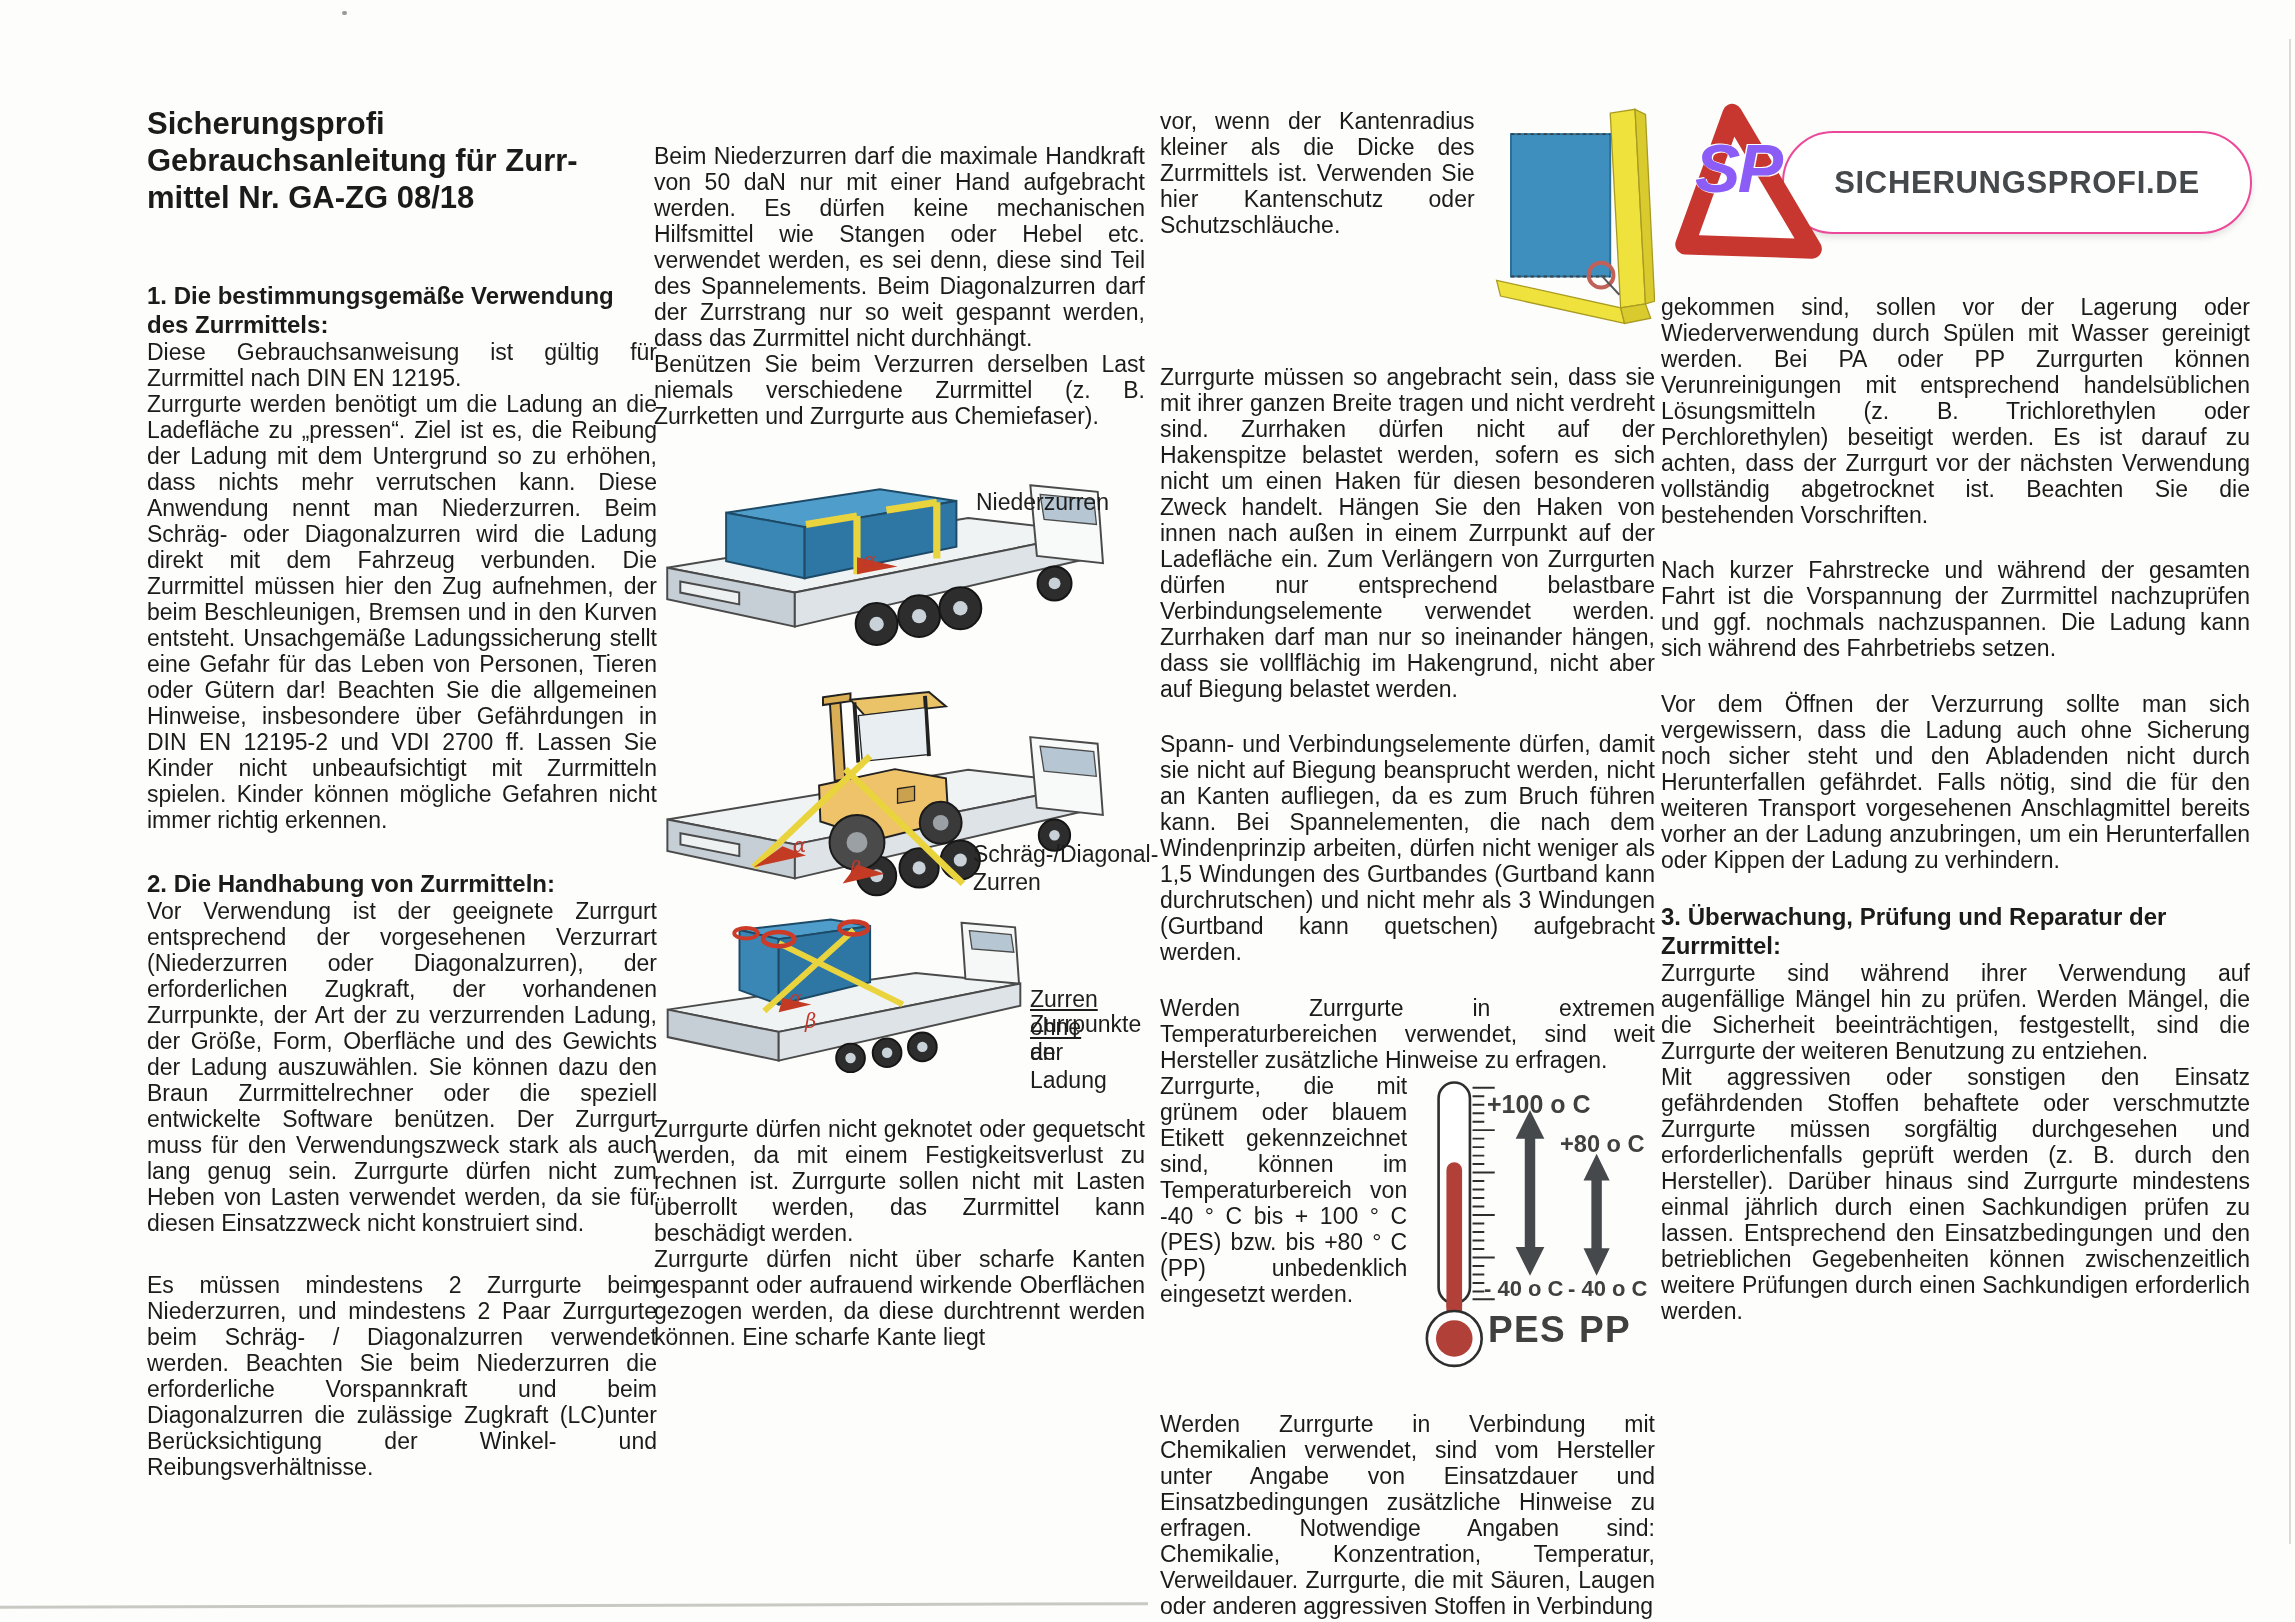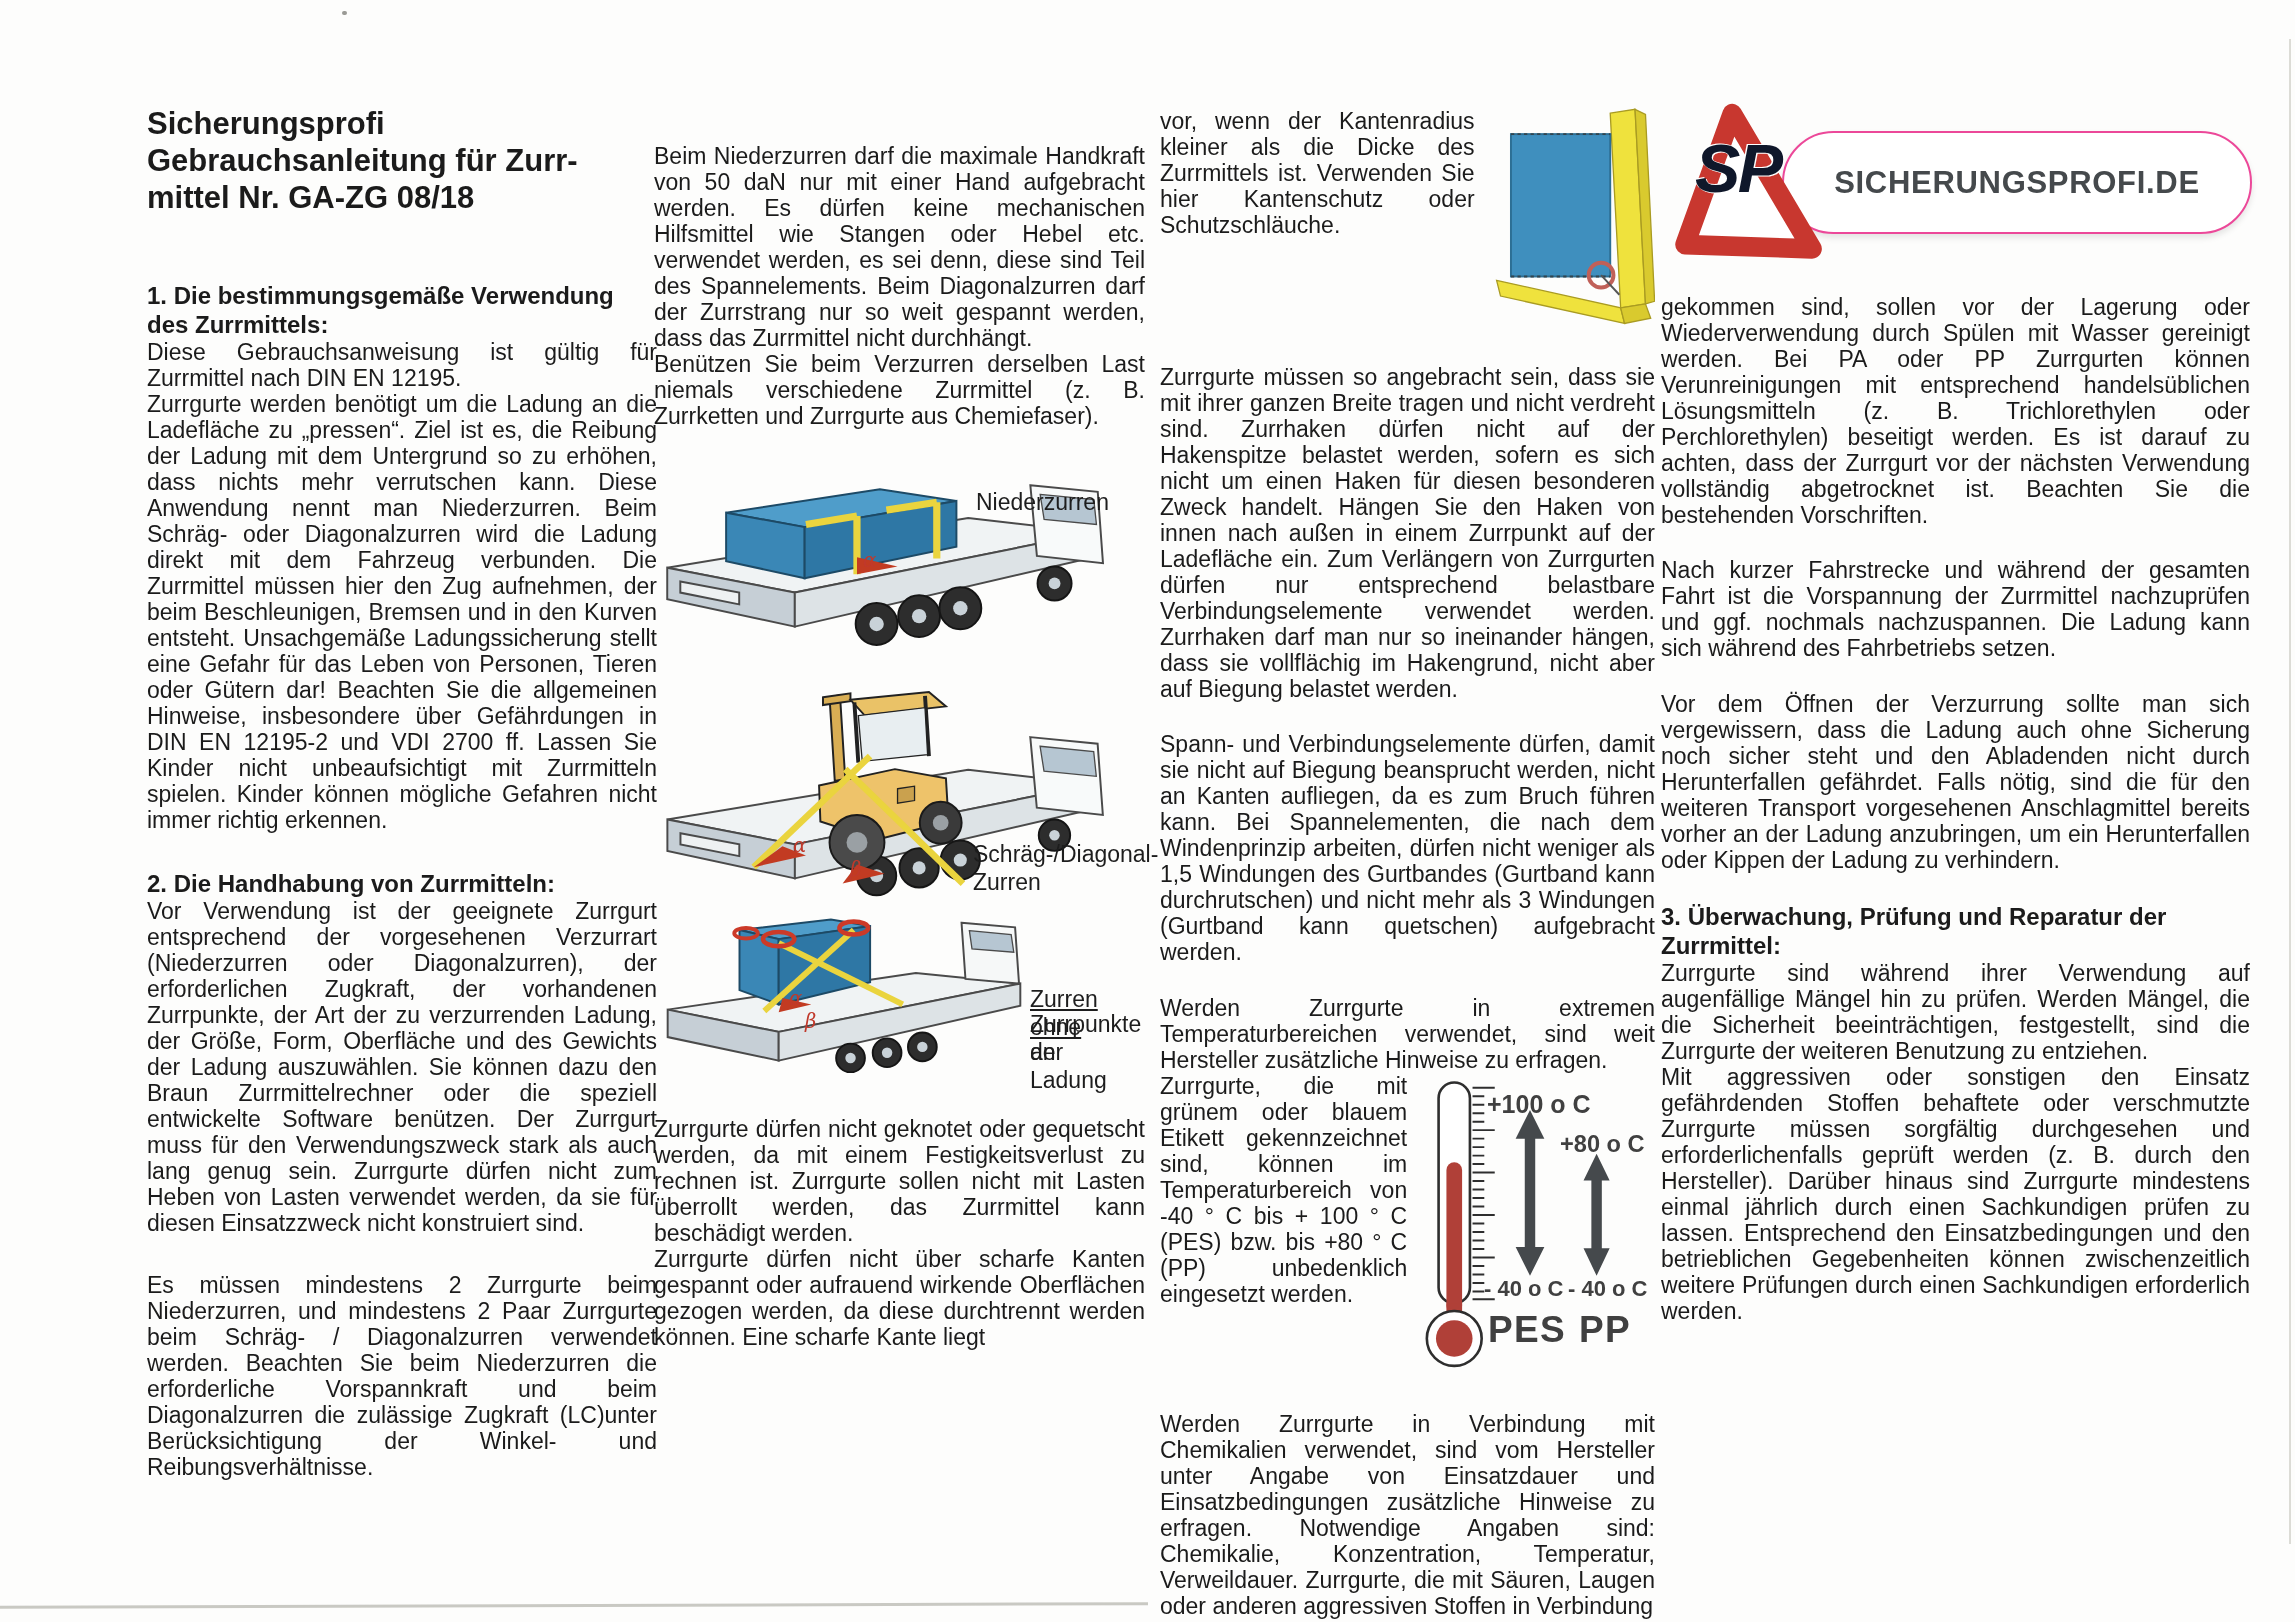--- a/index.html
+++ b/index.html
@@ -42,21 +42,21 @@
   .logo-bubble{
     position:absolute;left:121px;top:39px;width:466px;height:99px;
     background:#ffffff;border:2px solid #ec4899;border-radius:52px;
     box-shadow:0 3.9px 6.5px rgba(0,0,0,0.10);
     display:flex;align-items:center;justify-content:center;
     font-size:31px;font-weight:700;color:#45494c;letter-spacing:0.7px;
   }
   .logo-tri{position:absolute;left:0;top:0;width:164px;height:187px;transform:rotate(-7deg);}
   .logo-sp{
     position:absolute;left:34px;top:63px;font-size:68px;font-weight:700;font-style:italic;
-    color:#0f172a;text-shadow:1.3px 1.3px 0 #ffffff,-1.3px -1.3px 0 #ffffff;letter-spacing:-2.6px;
+    color:#8b5cf6;text-shadow:1.3px 1.3px 0 #ffffff,-1.3px -1.3px 0 #ffffff;letter-spacing:-2.6px;
   }
   
   .scanline-bottom{position:absolute;left:0;top:1604px;width:1148px;height:2.6px;background:#c9c9c3;transform:rotate(-0.18deg);}
   .scanline-right{position:absolute;left:2289px;top:39px;width:2px;height:1505px;background:#dcdcd6;}
   .scandot{position:absolute;left:342px;top:10.5px;width:4.6px;height:4.6px;border-radius:50%;background:#9a9a95;}
 </style>
 </head>
 <body>
 
 <div class="col" id="col1">

